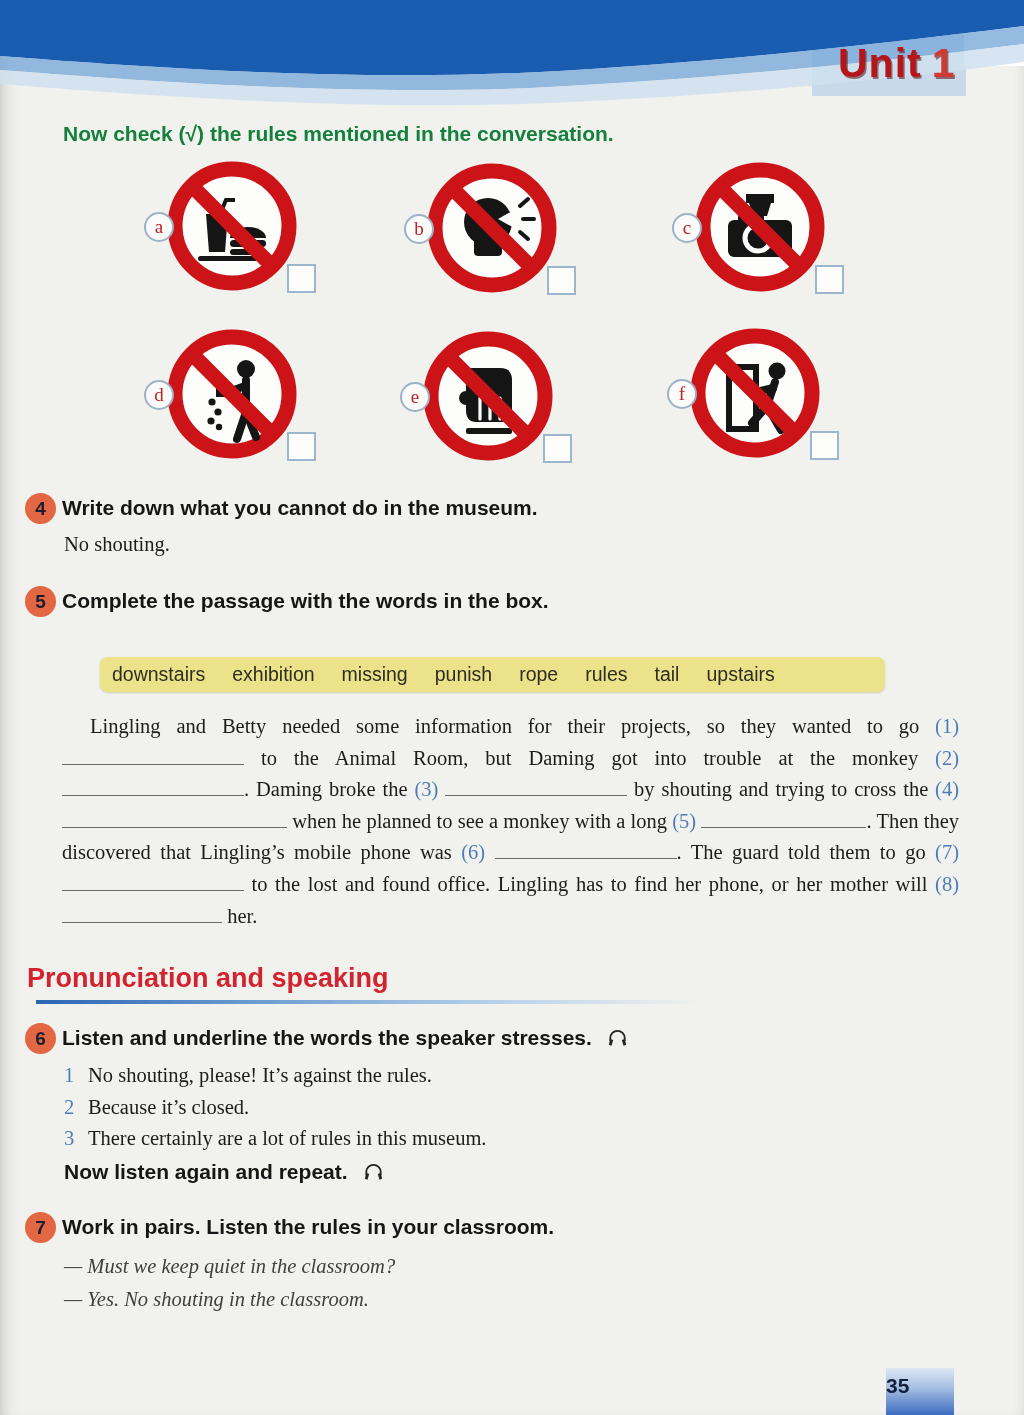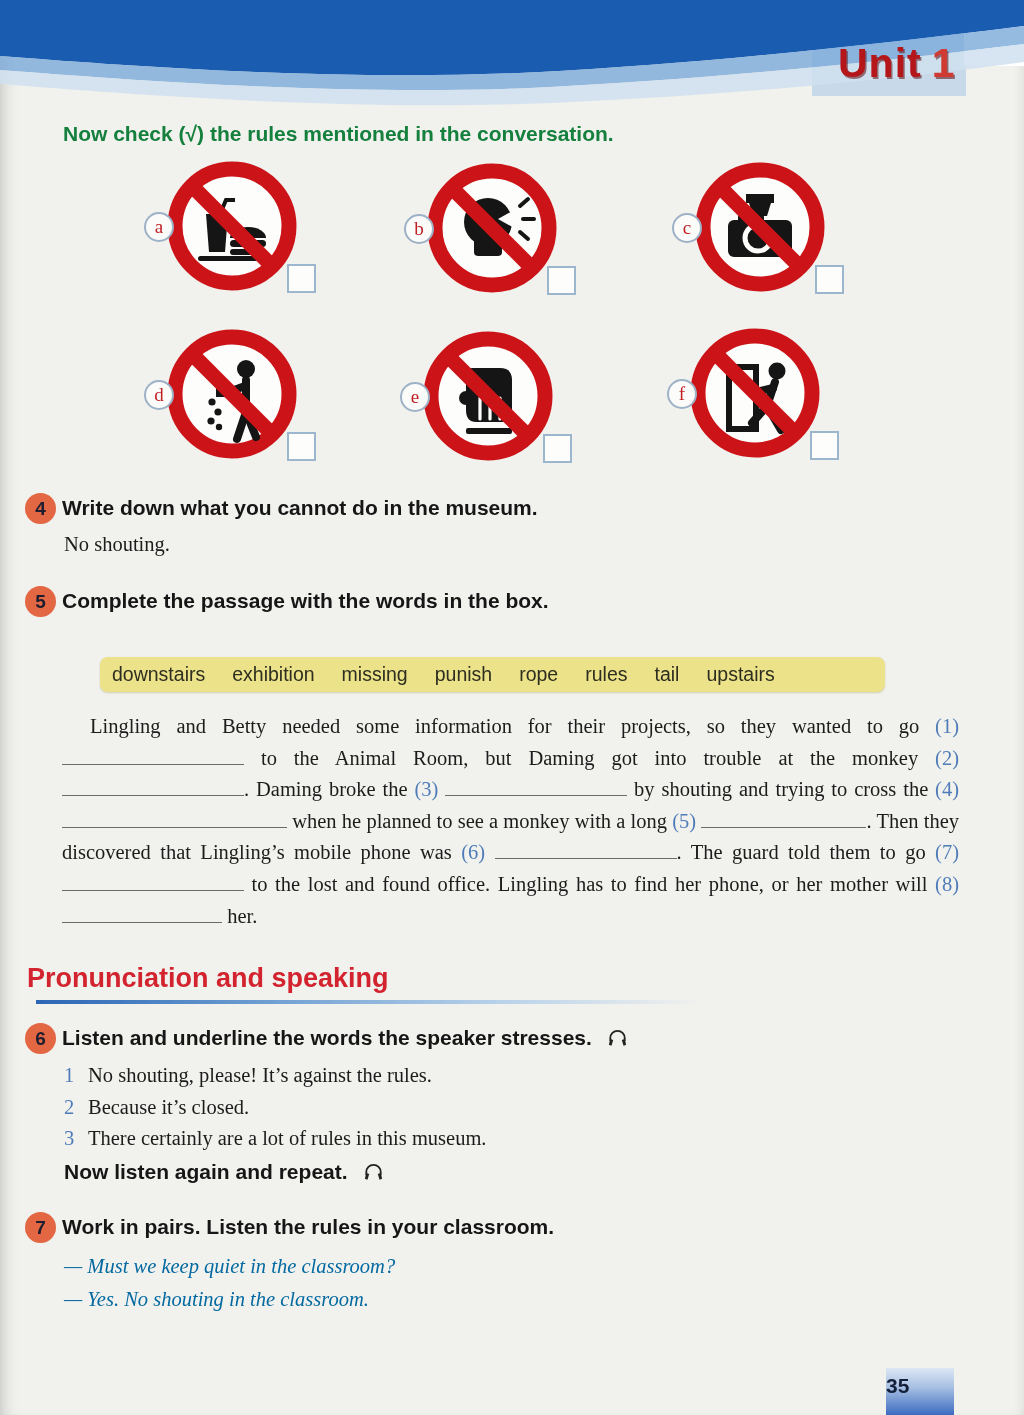--- a/index.html
+++ b/index.html
@@ -58,21 +58,21 @@
   .ex6-num{left:25px;top:1023px;}
   .ex6-title{top:1026px;}
   .hp{display:inline-block;vertical-align:-4px;margin-left:14px;}
   .sentences{position:absolute;left:64px;top:1060px;font-family:"Liberation Serif",serif;
       font-size:20.5px;line-height:31.5px;color:#1c1c1c;}
   .sentences .snum{color:#4f7cb8;display:inline-block;width:24px;}
   .repeat-line{position:absolute;left:64px;top:1160px;font-size:21px;font-weight:bold;color:#161616;}
   .ex7-num{left:25px;top:1212px;}
   .ex7-title{top:1215px;}
   .dialogue{position:absolute;left:64px;top:1250px;font-family:"Liberation Serif",serif;
-      font-style:italic;font-size:20.5px;line-height:32.5px;color:#0369a1;}
+      font-style:italic;font-size:20.5px;line-height:32.5px;color:#404040;}
 
   
   .page-tab{position:absolute;left:886px;top:1368px;width:68px;height:47px;
       background:linear-gradient(180deg,#dde7f4 0%,#a9c1e4 40%,#3c6cc0 100%);
       display:flex;align-items:flex-start;justify-content:flex-start;}
   .page-tab span{font-size:21px;font-weight:bold;color:#14203a;margin-top:6px;}
 </style>
 </head>
 <body>
 

